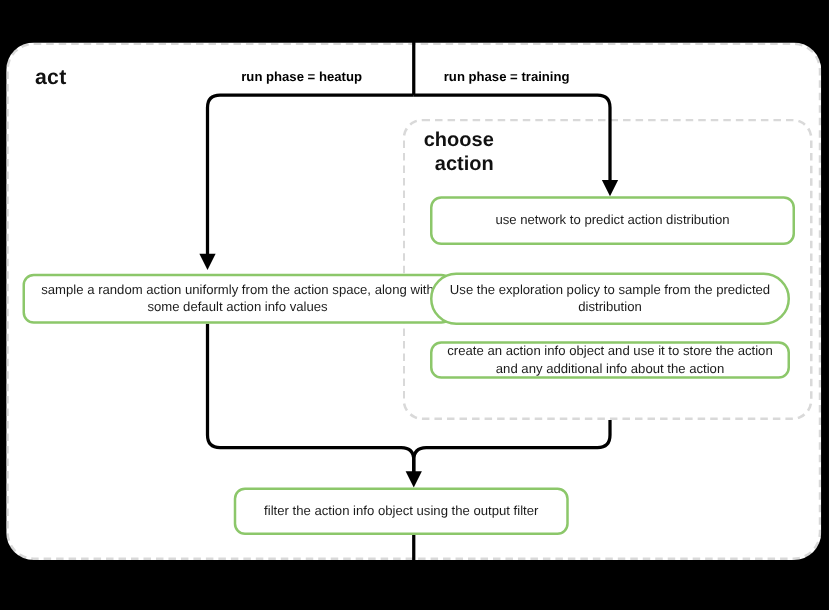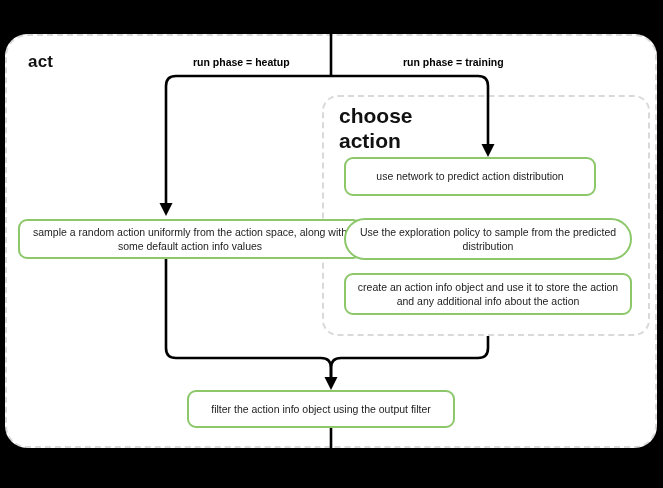--- a/index.html
+++ b/index.html
@@ -33,20 +33,21 @@
     border-radius: 22px;
     box-sizing: border-box;
   }
 
   .block-title {
     position: absolute;
     font-weight: bold;
     color: #111111;
     white-space: pre-line;
     line-height: 1.18;
+    text-align: right;
   }
   .outer-title {
     left: 28px;
     top: 52px;
     font-size: 17px;
     letter-spacing: 0.2px;
   }
 
   
   .inner-block {
@@ -56,56 +57,56 @@
     width: 328px;
     height: 241px;
     background: #ffffff;
     border: 2px dashed #d9d9d9;
     border-radius: 16px;
     box-sizing: border-box;
   }
   .inner-title {
     left: 339px;
     top: 104px;
-    font-size: 21px;
+    font-size: 16px;
   }
 
   
   .node {
     position: absolute;
     box-sizing: border-box;
     background: #ffffff;
     border: 2px solid #8CC76A;
     border-radius: 9px;
     display: flex;
     align-items: center;
     justify-content: center;
     text-align: center;
     font-size: 10.5px;
     line-height: 1.38;
     color: #1c1c1c;
     padding: 2px 8px;
   }
 
   #node-sample   { left: 18px;  top: 219px; width: 344px; height: 40px; }
-  #node-usenet   { left: 344px; top: 157px; width: 252px; height: 39px; }
+  #node-usenet   { left: 344px; top: 157px; width: 292px; height: 39px; }
   #node-explore  { left: 344px; top: 218px; width: 288px; height: 42px; border-radius: 21px; }
-  #node-createai { left: 344px; top: 273px; width: 288px; height: 42px; }
+  #node-createai { left: 344px; top: 273px; width: 288px; height: 30px; }
   #node-filter   { left: 187px; top: 390px; width: 268px; height: 38px; }
 
   
   .edge-label {
     position: absolute;
     font-size: 10.5px;
     font-weight: bold;
     color: #000000;
     white-space: nowrap;
   }
   #label-heatup   { left: 193px; top: 56px; }
-  #label-training { left: 355px; top: 56px; margin-left: 48px; }
+  #label-training { left: 355px; top: 56px; }
 
   
   #edges {
     position: absolute;
     left: 0;
     top: 0;
     width: 663px;
     height: 488px;
     pointer-events: none;
   }

